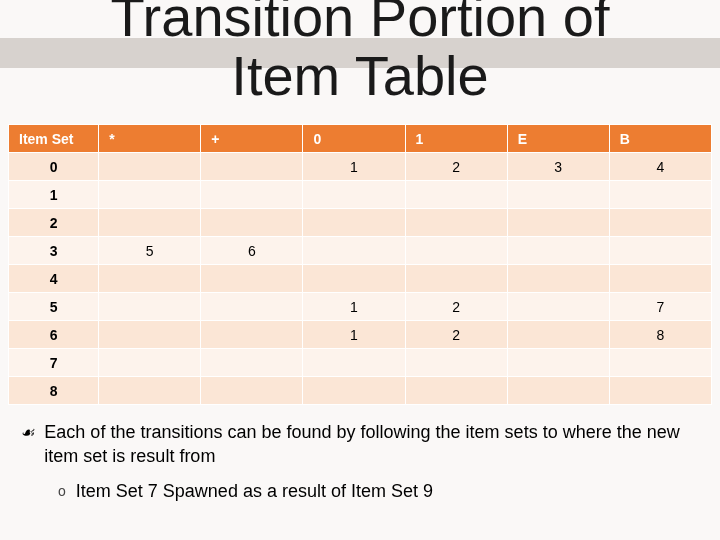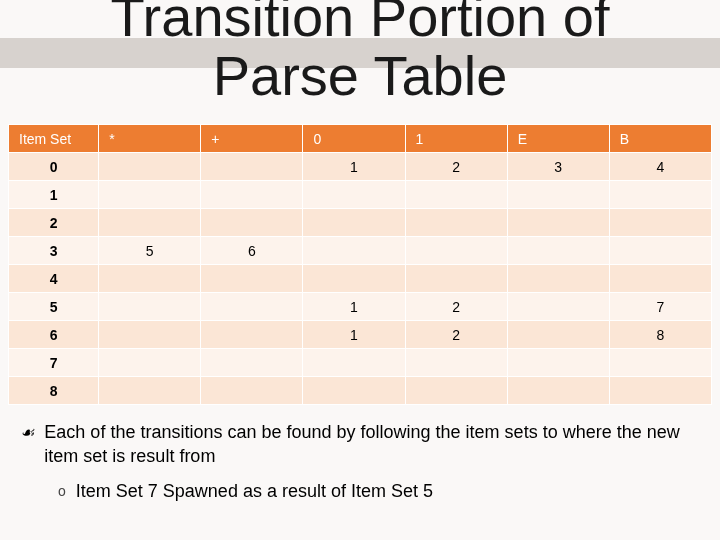--- a/index.html
+++ b/index.html
@@ -47,21 +47,21 @@
     border: 1px solid #fff;
     height: 28px;
     font-size: 14px;
     text-align: left;
     padding-left: 10px;
     vertical-align: middle;
   }
   th {
     background: #ed7d31;
     color: #fff;
-    font-weight: normal;
+    font-weight: bold;
   }
   tbody tr:nth-child(odd) td { background: #fbe6d6; }
   tbody tr:nth-child(even) td { background: #fdf3ec; }
   tbody td:first-child {
     text-align: center;
     font-weight: bold;
     padding-left: 0;
   }
   td.val { text-align: center; padding-left: 0; }
   .bullets {
@@ -99,21 +99,21 @@
   .col-itemset { width: 90px; }
   .col { width: 102px; }
 </style>
 </head>
 <body>
 
 <div class="top-bar"></div>
 
 <div class="title">
   <span>Transition Portion of</span><br>
-  <span>Parse Table</span>
+  <span>Item Table</span>
 </div>
 
 <div class="table-wrap">
   <table>
     <colgroup>
       <col class="col-itemset">
         <col class="col">
         <col class="col">
         <col class="col">
         <col class="col">
@@ -217,15 +217,15 @@
   </table>
 </div>
 
 <div class="bullets">
   <div class="b1">
     <span class="icon">☙</span>
     <span>Each of the transitions can be found by following the item sets to where the new item set is result from</span>
   </div>
   <div class="b2">
     <span class="icon">o</span>
-    <span>Item Set 7 Spawned as a result of Item Set 5</span>
+    <span>Item Set 7 Spawned as a result of Item Set 9</span>
   </div>
 </div>
 
 </body></html>

